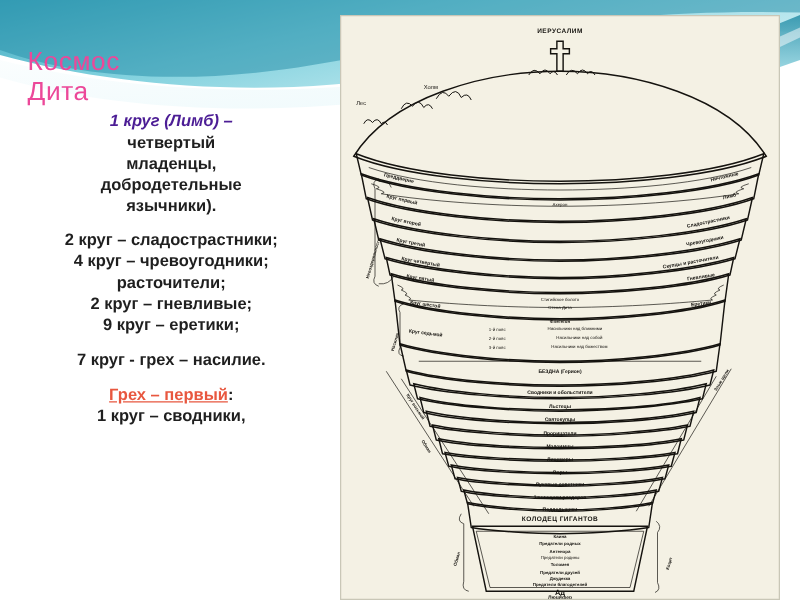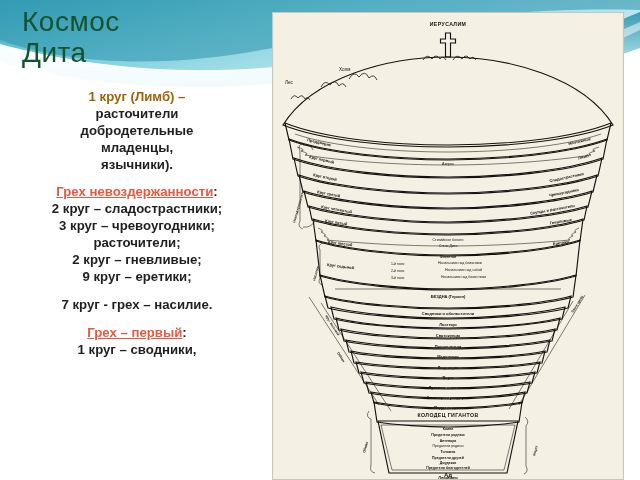--- a/index.html
+++ b/index.html
@@ -8,31 +8,31 @@
     font-family: "Liberation Sans", sans-serif;
     background: #ffffff;
     position: relative;
   }
   
   #slide { position: absolute; inset: 0; background:#fff; overflow:hidden; }
   .deco { position:absolute; top:0; left:0; width:640px; height:130px; pointer-events:none; }
 
   
   #title {
-    position: absolute; left: 22px; top: 6px; width: 230px;
-    color: #14532d; font-size: 28px; line-height: 1.12;
+    position: absolute; left: 22px; top: 38px; width: 230px;
+    color: #ec4899; font-size: 21px; line-height: 1.12;
     font-weight: 400; letter-spacing: .5px;
   }
   #leftcol {
     position: absolute; left: 6px; top: 78px; width: 262px;
     text-align: center; font-size: 13.2px; line-height: 1.28;
     font-weight: bold; color:#2b2b2b;
   }
   #leftcol p { margin: 0; }
-  .red { color: #a16207; }
+  .red { color: #4c1d95; font-style: italic; }
   .hdr { color:#e8573f; text-decoration: underline; }
   .blk { color:#1f1f1f; }
   .sp { display:block; height: 11px; }
 
   
   #panel {
     position: absolute; left: 272px; top: 12px; width: 352px; height: 468px;
     background: #f4f1e4; border: 1px solid #c9c7b7;
   }
   #panel svg { display:block; }
@@ -80,32 +80,29 @@
     <div>Космос</div>
     <div>Дита</div>
   </div>
 
   <div id="leftcol">
 
 
     <span class="sp"></span>
 
     <p class="red">1 круг (Лимб) –</p>
-    <p class="blk">расточители</p>
+    <p class="blk">четвертый</p>
+    <p class="blk">младенцы,</p>
     <p class="blk">добродетельные</p>
-    <p class="blk">младенцы,</p>
     <p class="blk">язычники).</p>
 
     <span class="sp"></span>
 
-    <p>
-      <span class="hdr">Грех невоздержанности</span><span class="blk">:</span>
-    </p>
     <p class="blk">2 круг – сладострастники;</p>
-    <p class="blk">3 круг – чревоугодники;</p>
+    <p class="blk">4 круг – чревоугодники;</p>
     <p class="blk">расточители;</p>
     <p class="blk">2 круг – гневливые;</p>
     <p class="blk">9 круг – еретики;</p>
 
     <span class="sp"></span>
 
     <p class="blk">7 круг - грех – насилие.</p>
 
     <span class="sp"></span>
 

